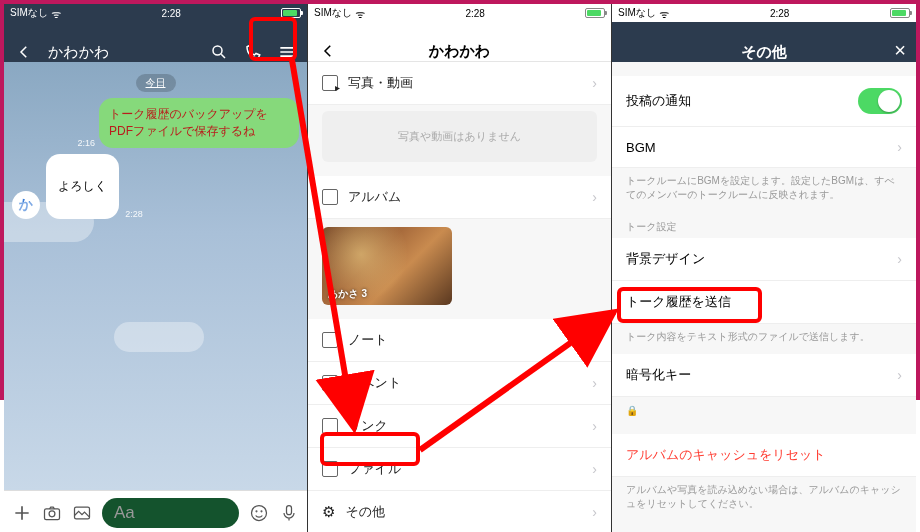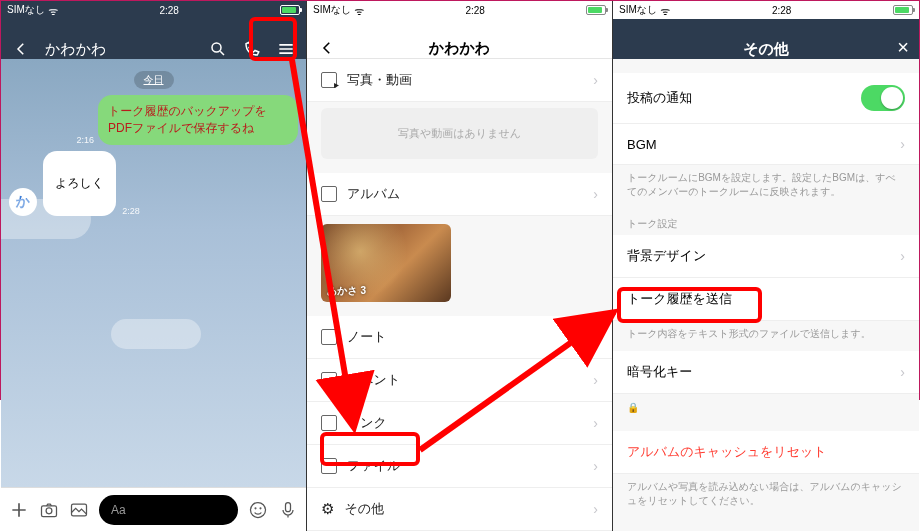--- a/index.html
+++ b/index.html
@@ -1,17 +1,17 @@
 <!DOCTYPE html>
 <html><head>
 <meta charset="utf-8">
 <style>
   * { box-sizing: border-box; margin: 0; padding: 0; }
   body { font-family: -apple-system, "Hiragino Sans", sans-serif; background: #fff; width: 920px; height: 532px; overflow: hidden; position: relative; }
-  .container { display: flex; width: 920px; height: 400px; border: 1px solid #be185d; }
+  .container { display: flex; width: 920px; height: 400px; border: 4px solid #be185d; }
   .screen { width: 306px; height: 530px; border-right: 1px solid #333; background: #f7f7f7; position: relative; overflow: hidden; display: flex; flex-direction: column; }
   .screen:last-child { border-right: none; }
 
   
   .status { height: 18px; background: #fff; display: flex; align-items: center; justify-content: space-between; padding: 0 6px; font-size: 10px; font-weight: 500; }
   .status.dark { background: #2c3b4e; color: #fff; }
   .status .left, .status .right { display: flex; align-items: center; gap: 3px; }
   .wifi { font-size: 11px; }
   .batt { width: 20px; height: 10px; border: 1px solid #888; border-radius: 2px; position: relative; }
   .batt::after { content: ""; position: absolute; right: -3px; top: 2px; width: 2px; height: 4px; background: #888; border-radius: 0 1px 1px 0; }
@@ -35,21 +35,21 @@
   .c2 { width: 90px; height: 30px; top: 260px; left: 110px; }
   .date-chip { background: rgba(0,0,0,0.18); color: #fff; font-size: 10px; padding: 2px 10px; border-radius: 10px; display: table; margin: 6px auto; text-decoration: underline; }
   .msg-out { display: flex; justify-content: flex-end; align-items: flex-end; gap: 4px; margin: 6px 0; }
   .msg-out .bubble { background: #86d97b; color: #b91c1c; border-radius: 14px; padding: 8px 10px; max-width: 200px; font-size: 12px; line-height: 1.4; position: relative; }
   .msg-out .time { font-size: 9px; color: rgba(255,255,255,0.9); }
   .msg-in { display: flex; align-items: flex-end; gap: 6px; margin: 6px 0; }
   .avatar { width: 28px; height: 28px; border-radius: 50%; background: #fff; display: flex; align-items: center; justify-content: center; font-size: 14px; color: #3b7dd8; font-weight: 600; }
   .msg-in .bubble { background: #fff; border-radius: 14px; padding: 24px 12px; font-size: 12px; }
   .msg-in .time { font-size: 9px; color: rgba(255,255,255,0.9); }
   .input-bar { height: 44px; background: #fff; border-top: 1px solid #ddd; display: flex; align-items: center; padding: 0 8px; gap: 10px; }
-  .input-bar .field { flex: 1; height: 30px; background: #000000; border-radius: 15px; padding: 0 12px; font-size: 12px; color: #999; display: flex; align-items: center; }
+  .input-bar .field { flex: 1; height: 30px; background: #14532d; border-radius: 15px; padding: 0 12px; font-size: 17px; color: #999; display: flex; align-items: center; }
 
   
   .body { flex: 1; background: #f7f7f7; overflow-y: auto; font-size: 13px; }
   .row { background: #fff; padding: 12px 14px; display: flex; align-items: center; justify-content: space-between; border-bottom: 1px solid #eee; }
   .row .lbl { display: flex; align-items: center; gap: 10px; color: #222; }
   .row .chev { color: #c7c7cc; font-size: 14px; }
   .row.sub { font-size: 13px; }
   .placeholder-box { background: #efefef; color: #aaa; font-size: 11px; text-align: center; padding: 18px 0; margin: 6px 14px 14px; border-radius: 6px; }
   .album-thumb { width: 130px; height: 78px; margin: 8px 14px 14px; border-radius: 6px; background: linear-gradient(135deg,#7a4a2a 0%, #a86b3c 40%, #c98b4f 60%, #5a3820 100%); position: relative; overflow: hidden; }
   .album-thumb::before { content:""; position:absolute; inset:0; background: radial-gradient(circle at 30% 35%, rgba(255,230,150,0.5), transparent 45%); }

